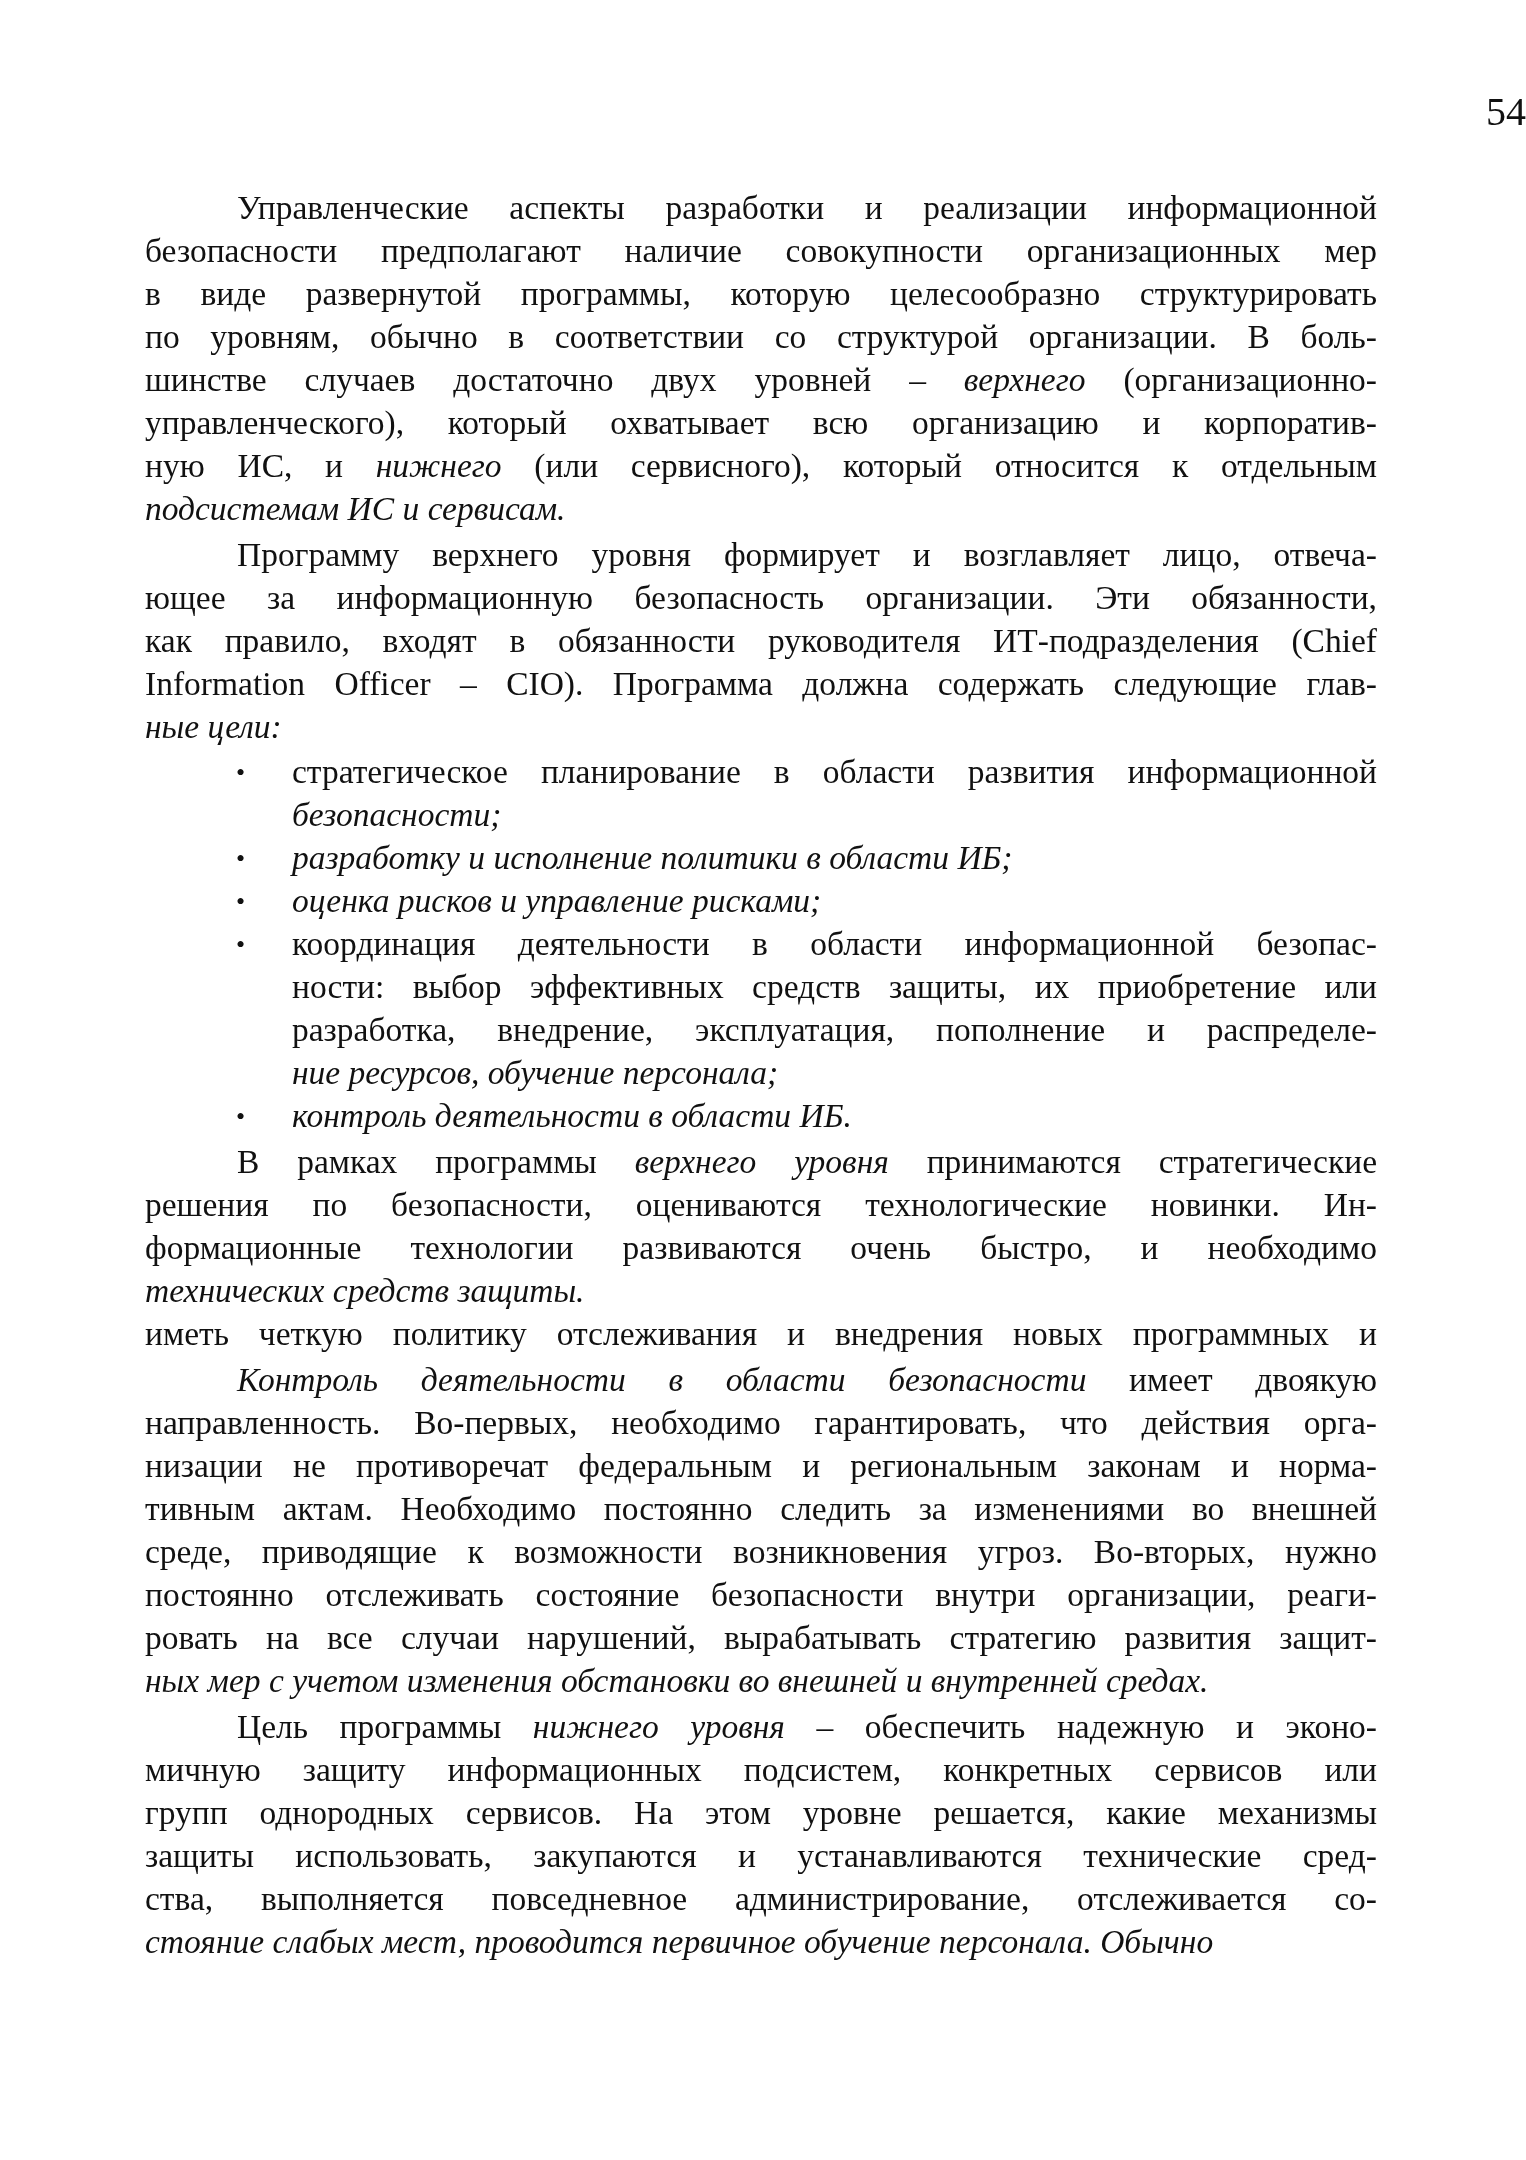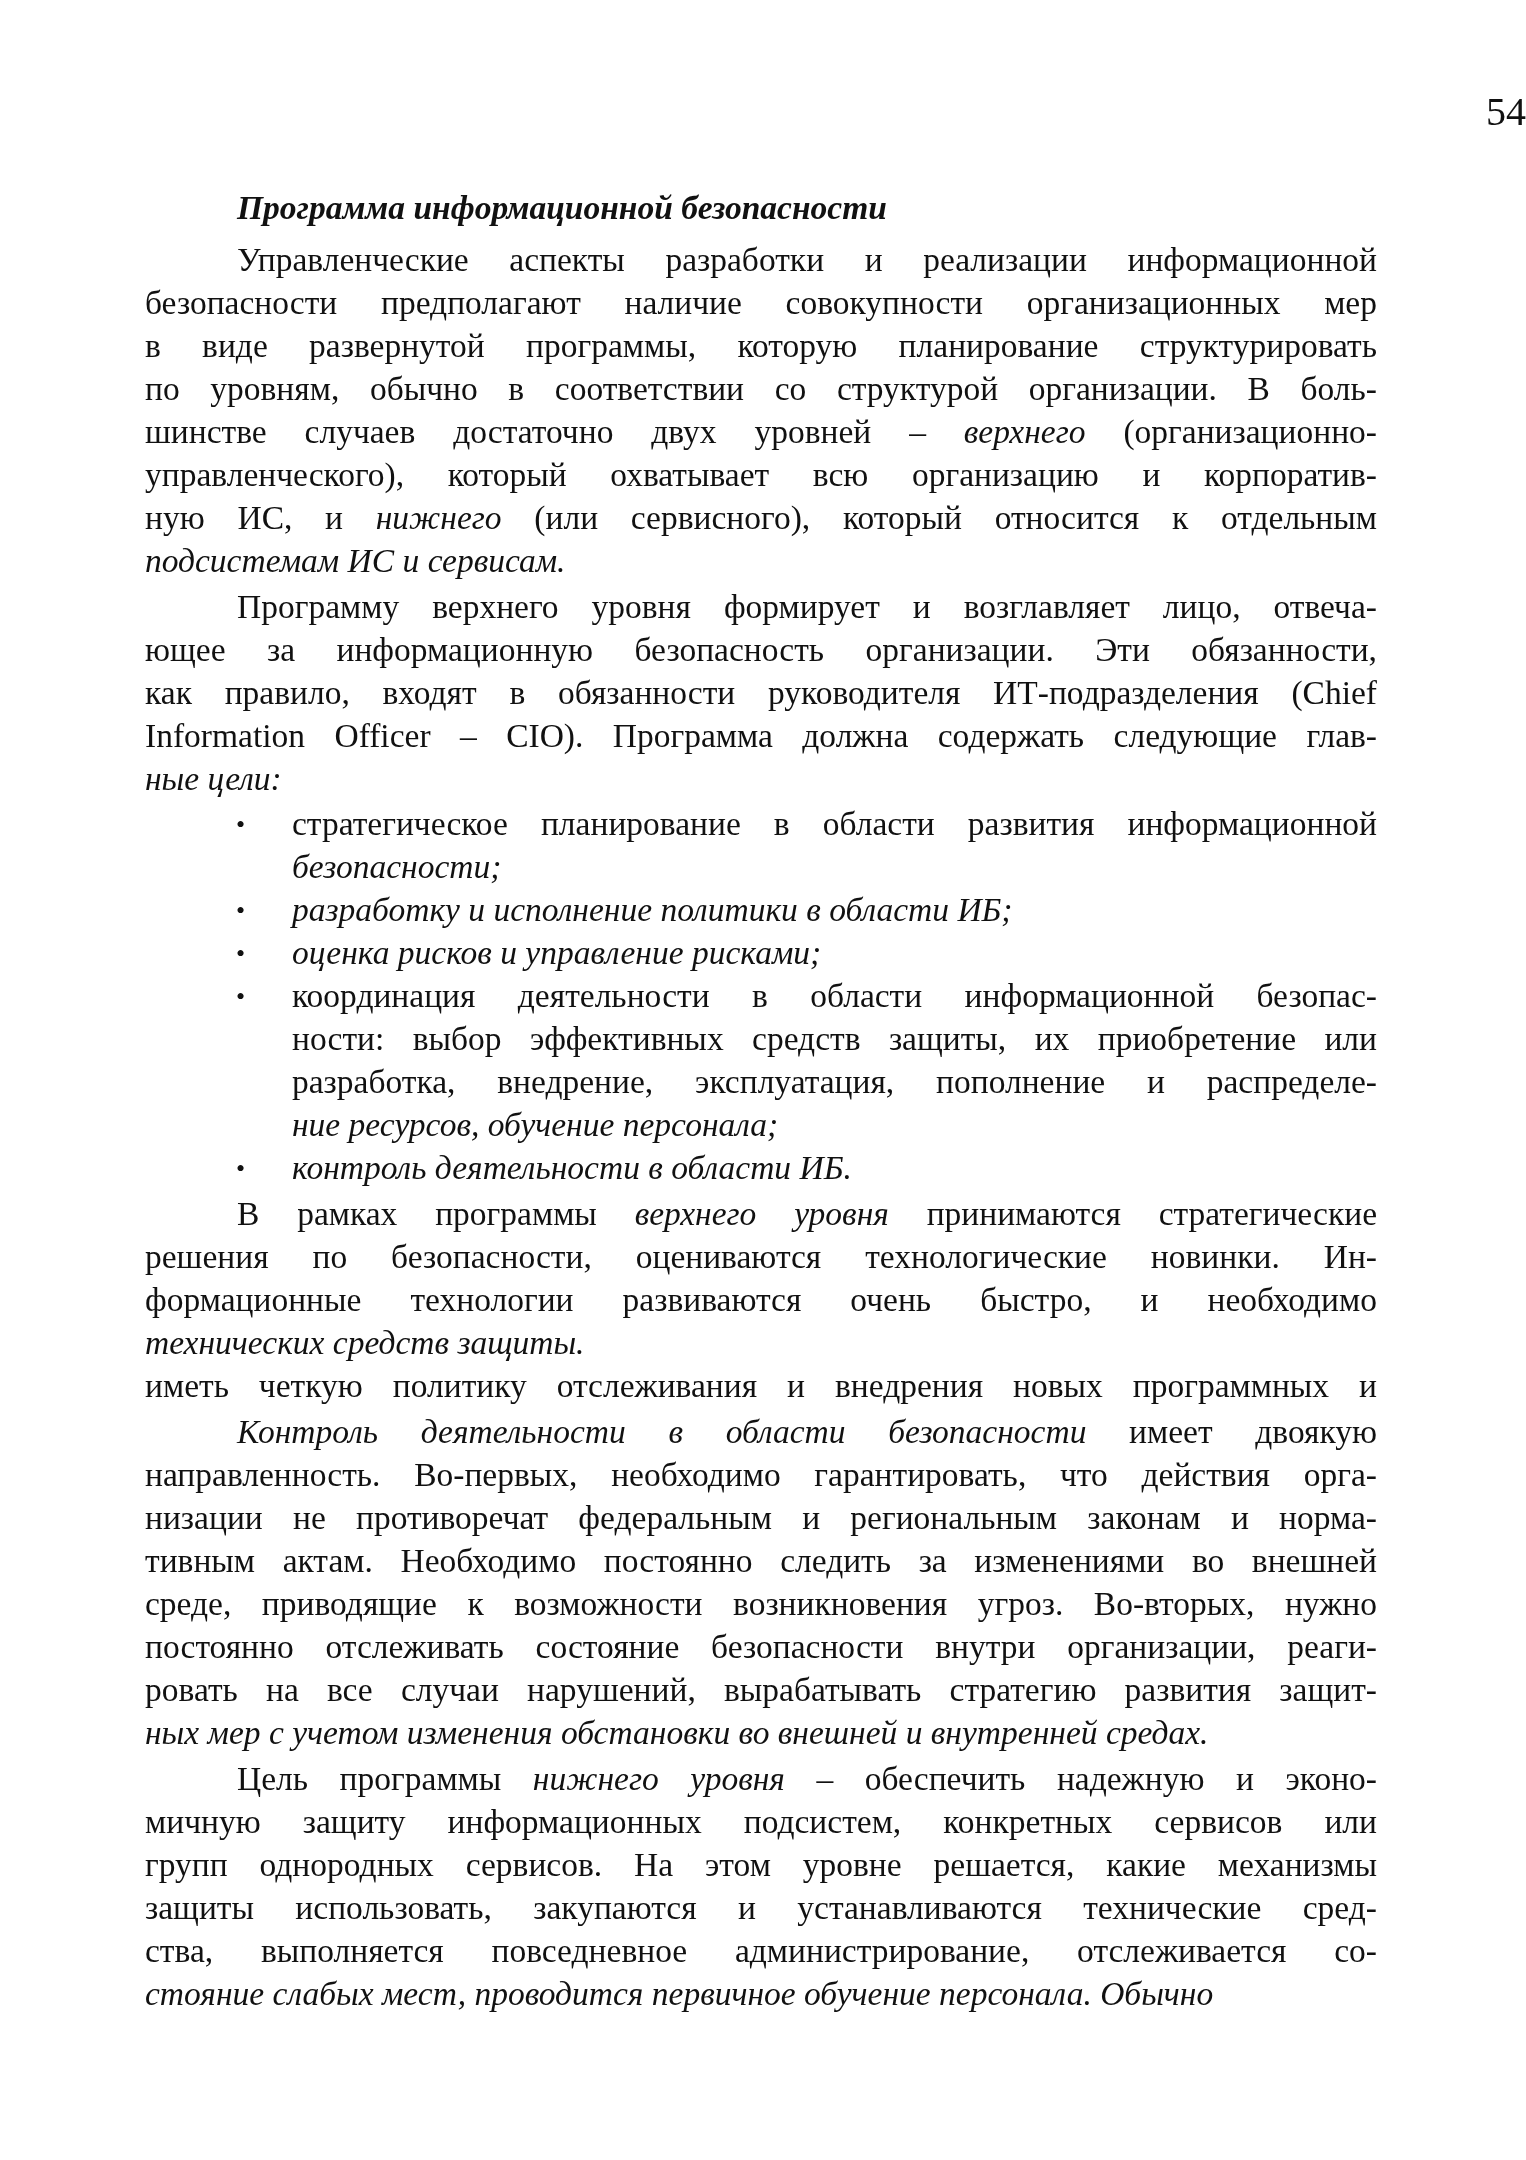--- a/index.html
+++ b/index.html
@@ -79,26 +79,25 @@
       font-size: 26px;
       line-height: 46px;
     }
   </style>
 </head>
 <body>
 
 <div class="page-number">54</div>
 
 <div class="content">
-  <h2 class="heading">Программа информационной безопасности</h2>
   <div id="body-text">
       <div class="para">
         <span class="line first"><span>Управленческие аспекты разработки и реализации информационной</span></span>
         <span class="line"><span>безопасности предполагают наличие совокупности организационных мер</span></span>
-        <span class="line"><span>в виде развернутой программы, которую планирование структурировать</span></span>
+        <span class="line"><span>в виде развернутой программы, которую целесообразно структурировать</span></span>
         <span class="line"><span>по уровням, обычно в соответствии со структурой организации. В боль-</span></span>
         <span class="line"><span>шинстве случаев достаточно двух уровней – </span><em>верхнего</em><span> (организационно-</span></span>
         <span class="line"><span>управленческого), который охватывает всю организацию и корпоратив-</span></span>
         <span class="line"><span>ную ИС, и </span><em>нижнего</em><span> (или сервисного), который относится к отдельным</span></span>
         <span class="line last"><span>подсистемам ИС и сервисам.</span></span>
       </div>
       <div class="para">
         <span class="line first"><span>Программу верхнего уровня формирует и возглавляет лицо, отвеча-</span></span>
         <span class="line"><span>ющее за информационную безопасность организации. Эти обязанности,</span></span>
         <span class="line"><span>как правило, входят в обязанности руководителя ИТ-подразделения (Chief</span></span>

